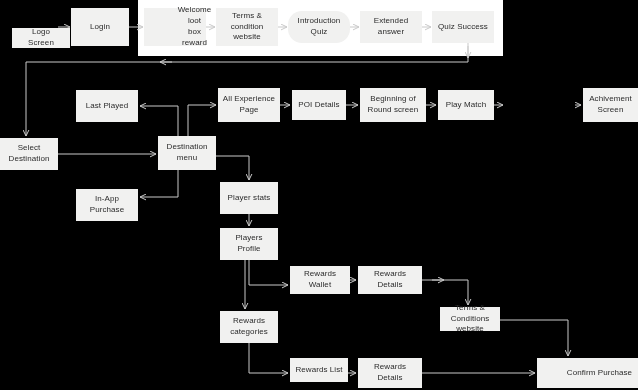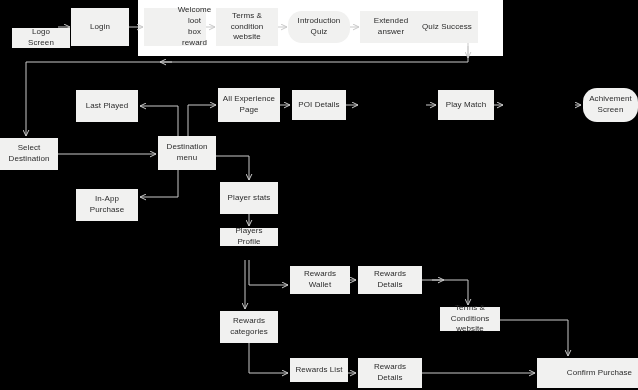--- a/index.html
+++ b/index.html
@@ -119,48 +119,50 @@
 box
 reward</div>
 
   <div class="node" style="left:216px; top:8px; width:62px; height:38px;">Terms &amp; condition
 website</div>
 
   <div class="node" style="left:288px; top:11px; width:62px; height:32px;border-radius:14px;">Introduction Quiz</div>
 
   <div class="node" style="left:360px; top:11px; width:62px; height:32px;">Extended answer</div>
 
-  <div class="node" style="left:416px; top:11px; width:62px; height:32px;">Quiz Success</div>
+  <div class="node" style="left:432px; top:11px; width:62px; height:32px;">Quiz Success</div>
 
   <div class="node" style="left:76px; top:90px; width:62px; height:32px;">Last Played</div>
 
   <div class="node" style="left:0px; top:138px; width:58px; height:32px;">Select
 Destination</div>
 
   <div class="node" style="left:158px; top:136px; width:58px; height:34px;">Destination
 menu</div>
 
   <div class="node" style="left:76px; top:181px; width:62px; height:32px;margin-top:8px;">In-App
 Purchase</div>
 
   <div class="node" style="left:218px; top:88px; width:62px; height:34px;">All Experience
 Page</div>
 
   <div class="node" style="left:292px; top:90px; width:54px; height:30px;">POI Details</div>
 
+  <div class="node" style="left:360px; top:88px; width:66px; height:34px;">Beginning of
+Round screen</div>
 
   <div class="node" style="left:438px; top:90px; width:56px; height:30px;">Play Match</div>
 
 
-  <div class="node" style="left:583px; top:88px; width:55px; height:34px;border-radius:14px;">Achivement
+  <div class="node" style="left:583px; top:88px; width:55px; height:34px;">Achivement
 Screen</div>
 
   <div class="node" style="left:220px; top:182px; width:58px; height:32px;">Player stats</div>
 
-  <div class="node" style="left:220px; top:228px; width:58px; height:18px;">Players Profile</div>
+  <div class="node" style="left:220px; top:228px; width:58px; height:32px;">Players Profile</div>
 
   <div class="node" style="left:290px; top:266px; width:60px; height:28px;">Rewards Wallet</div>
 
   <div class="node" style="left:358px; top:266px; width:64px; height:28px;">Rewards Details</div>
 
   <div class="node" style="left:220px; top:311px; width:58px; height:32px;">Rewards
 categories</div>
 
   <div class="node" style="left:440px; top:307px; width:60px; height:24px;">Terms &amp;
 Conditions

